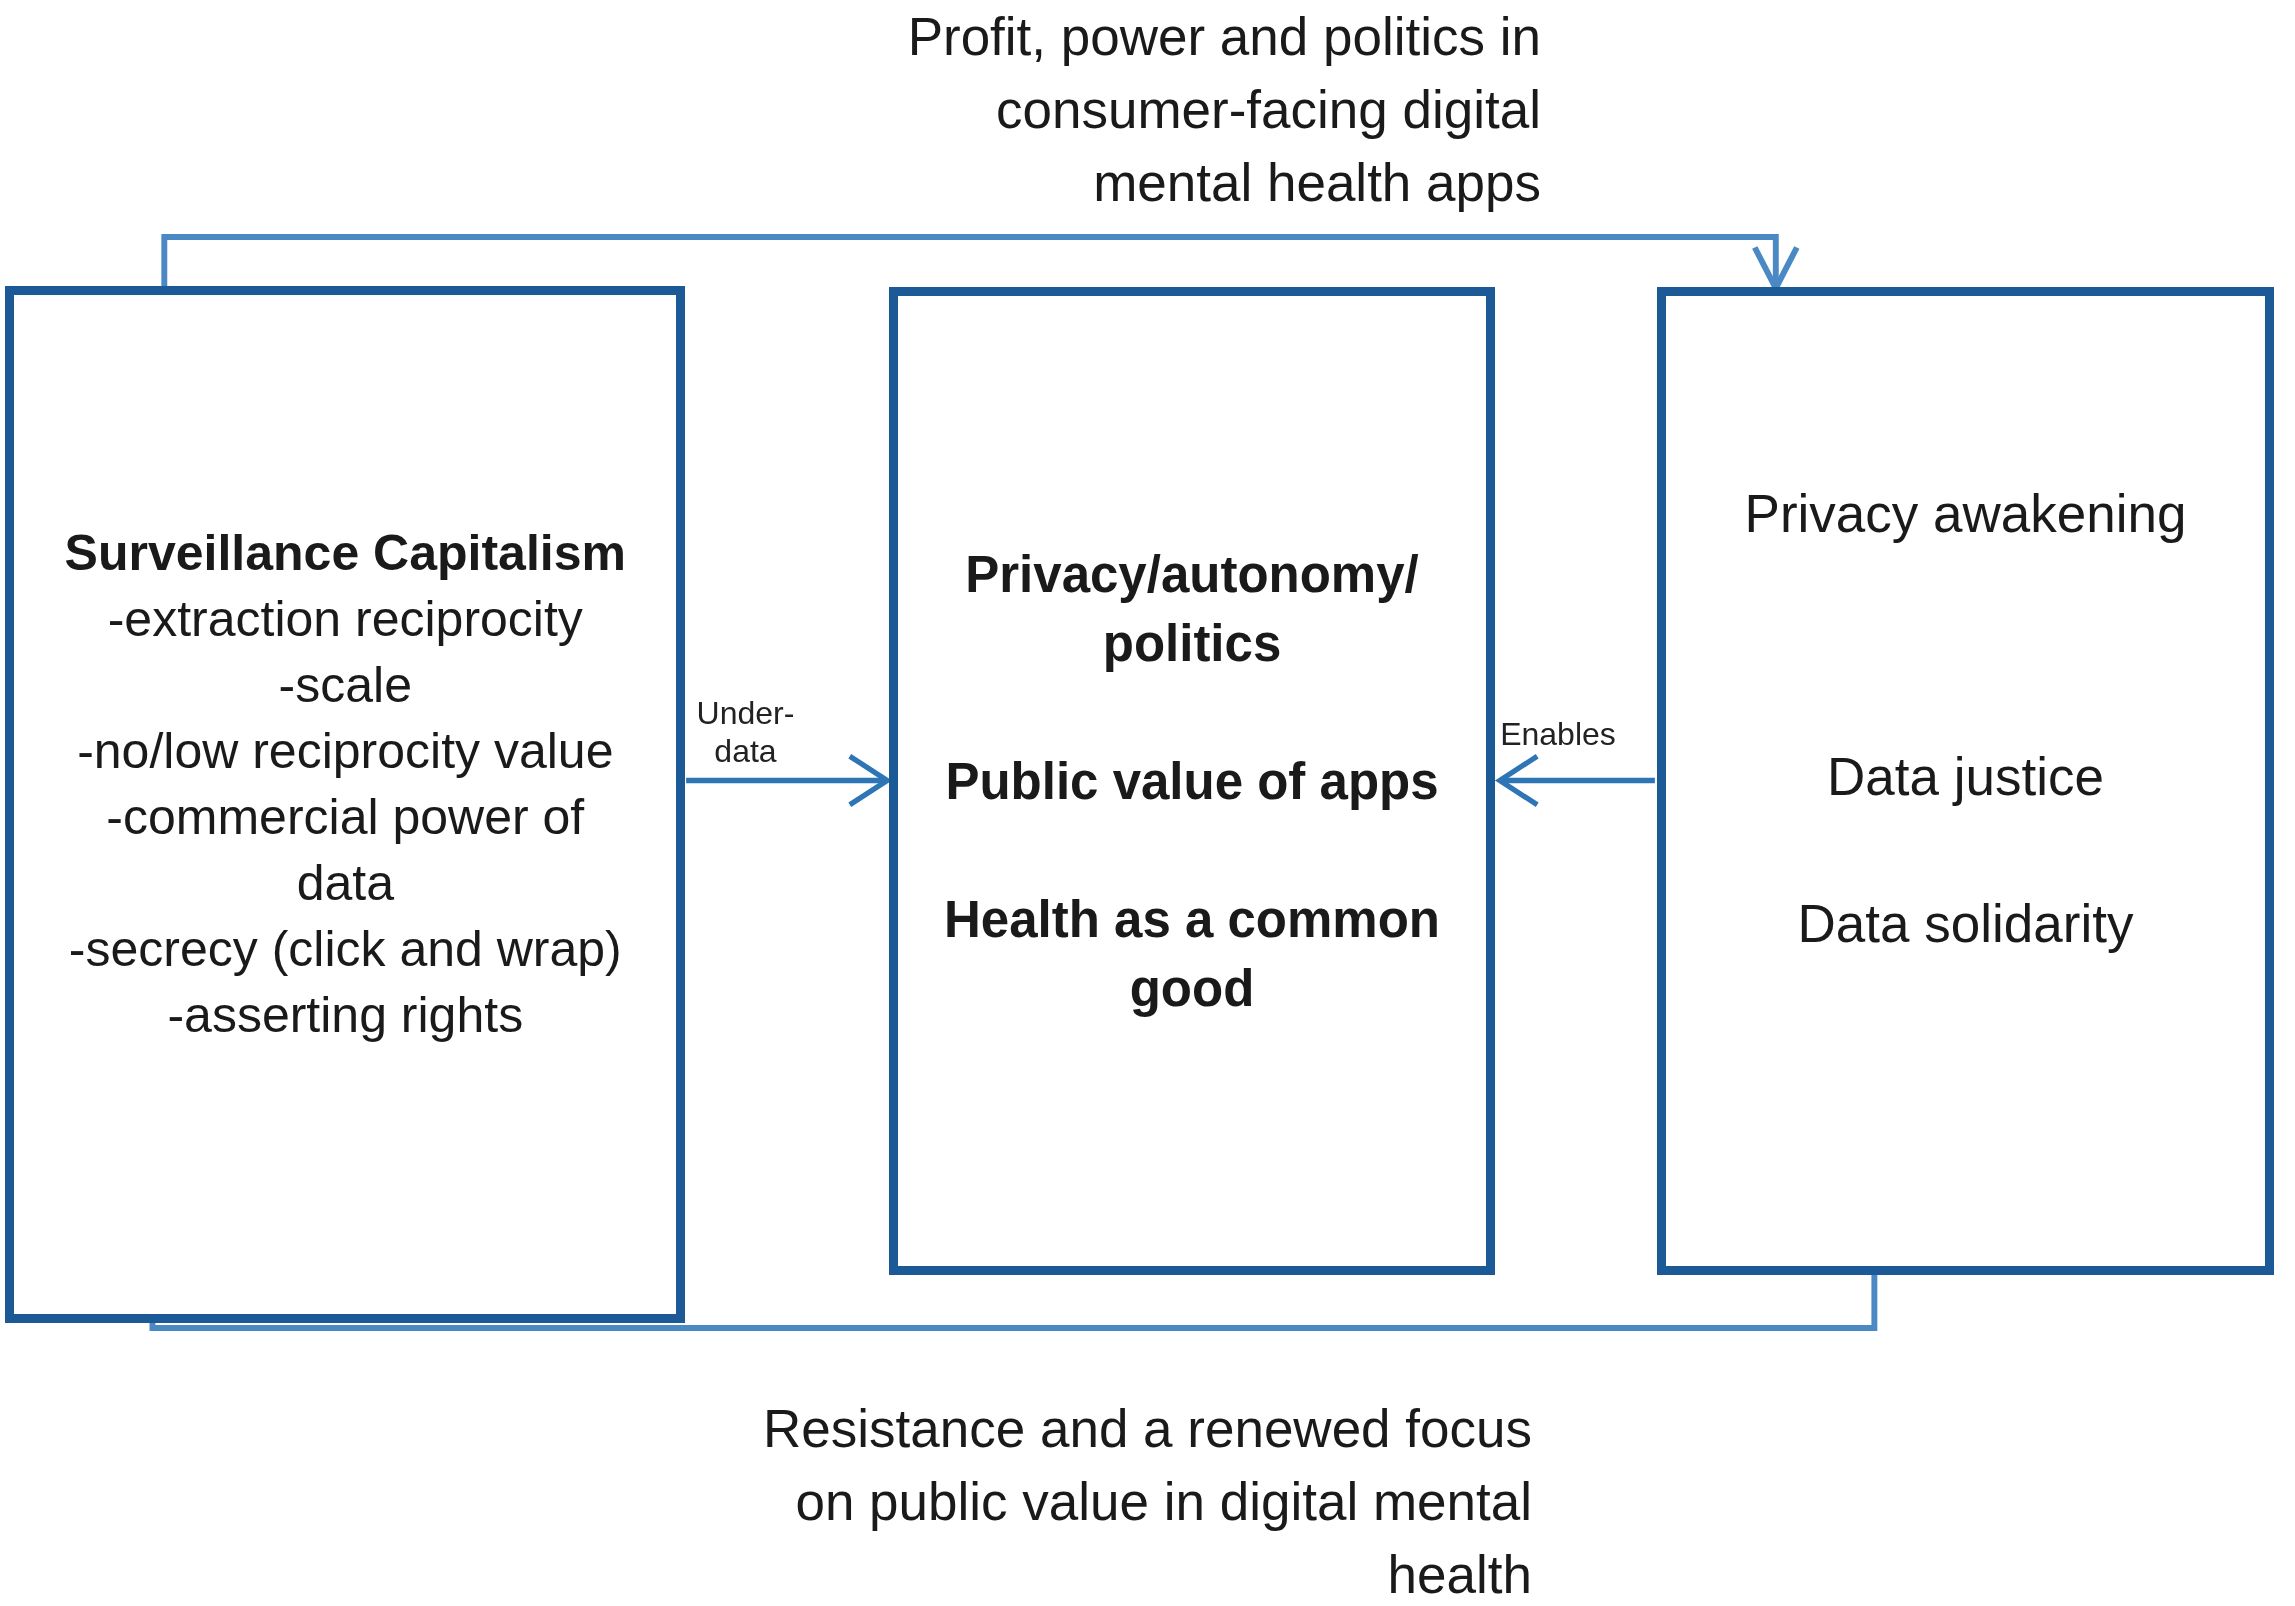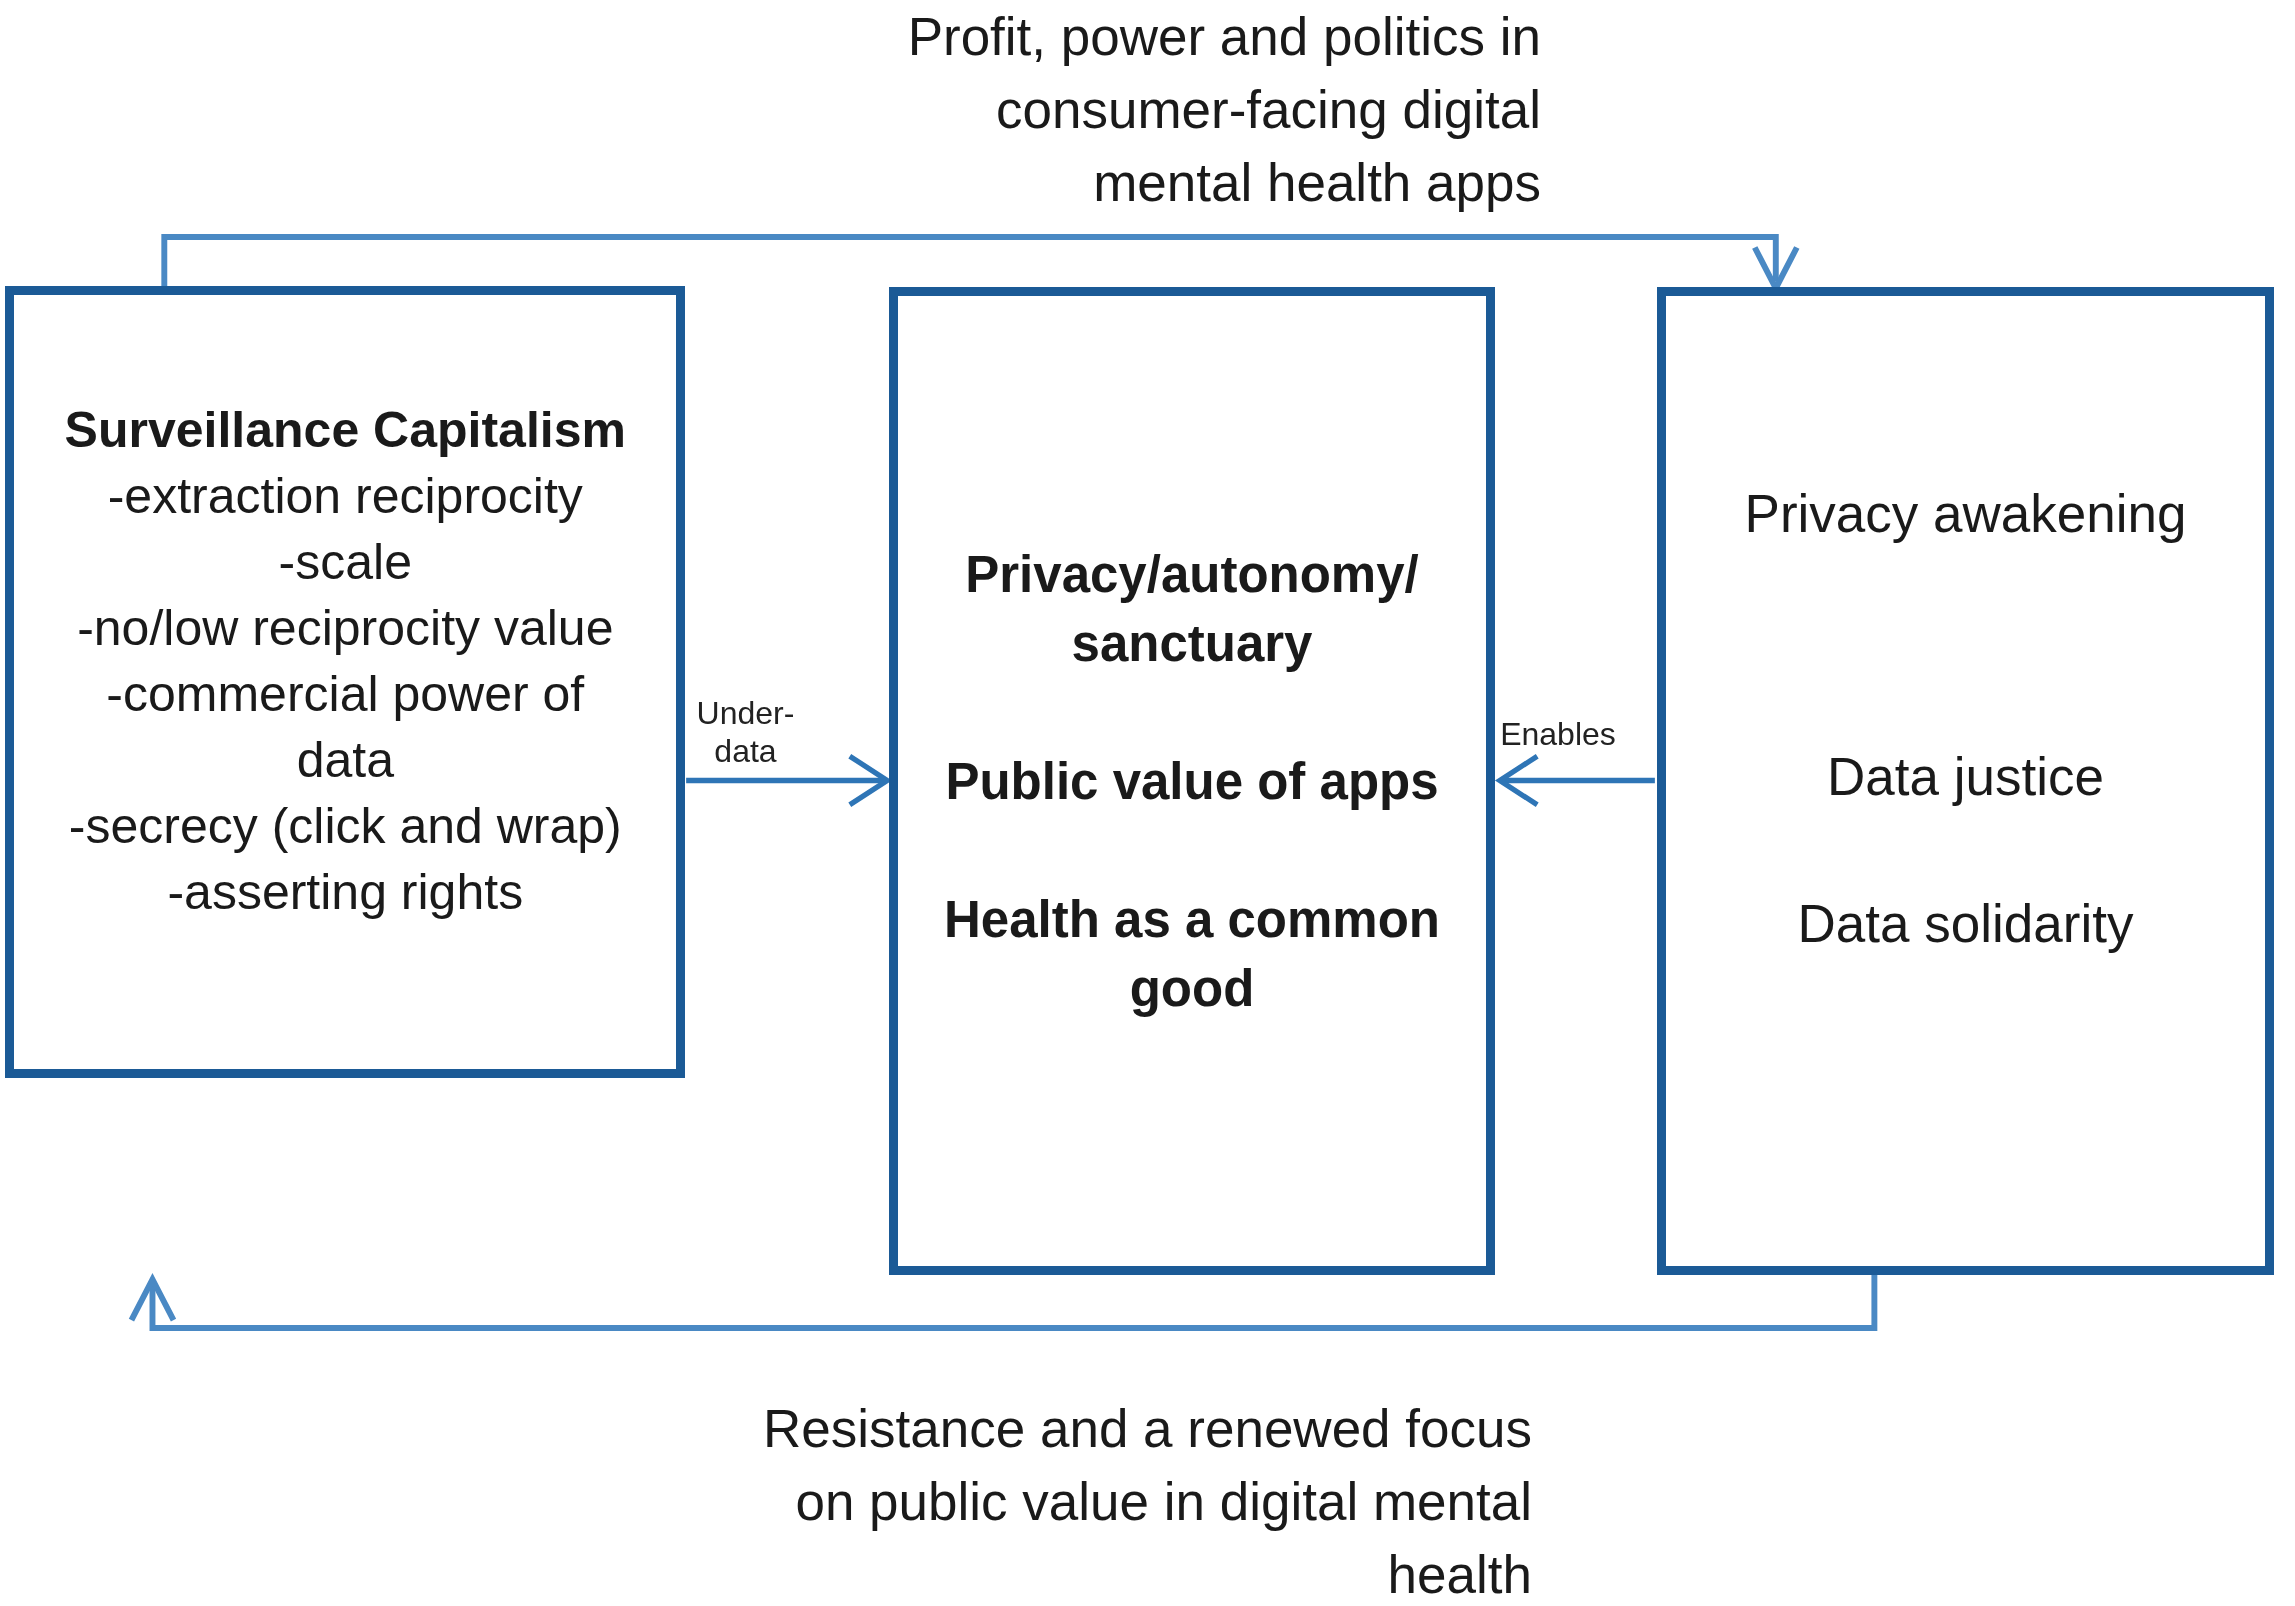--- a/index.html
+++ b/index.html
@@ -37,21 +37,21 @@
     box-sizing:border-box;
     border:9.2px solid var(--box_border);
     background:#ffffff;
     display:flex;
     flex-direction:column;
     justify-content:center;
     align-items:center;
     text-align:center;
   }
   .left-box{
-    left:5.3px;top:286px;width:680px;height:792px;
+    left:5.3px;top:286px;width:680px;height:1037px;
     font-size:50px;line-height:66px;
     padding:0 4px 42px 4px;
   }
   .left-box .box-title{font-weight:bold;}
   .box-item{white-space:pre-line;}
 
   .middle-box{
     left:889px;top:287px;width:606px;height:988px;
     font-weight:bold;font-size:51px;line-height:69px;
   }
@@ -111,21 +111,21 @@
     <div class="box-item">-scale</div>
     <div class="box-item">-no/low reciprocity value</div>
     <div class="box-item">-commercial power of
 data</div>
     <div class="box-item">-secrecy (click and wrap)</div>
     <div class="box-item">-asserting rights</div>
   </div>
 
   <div class="box middle-box">
     <div class="para">Privacy/autonomy/
-sanctuary</div>
+politics</div>
     <div class="para">Public value of apps</div>
     <div class="para">Health as a common
 good</div>
   </div>
 
   <div class="box right-box">
     <div class="rline1">Privacy awakening</div>
     <div class="rline2">Data justice</div>
     <div class="rline3">Data solidarity</div>
   </div>

